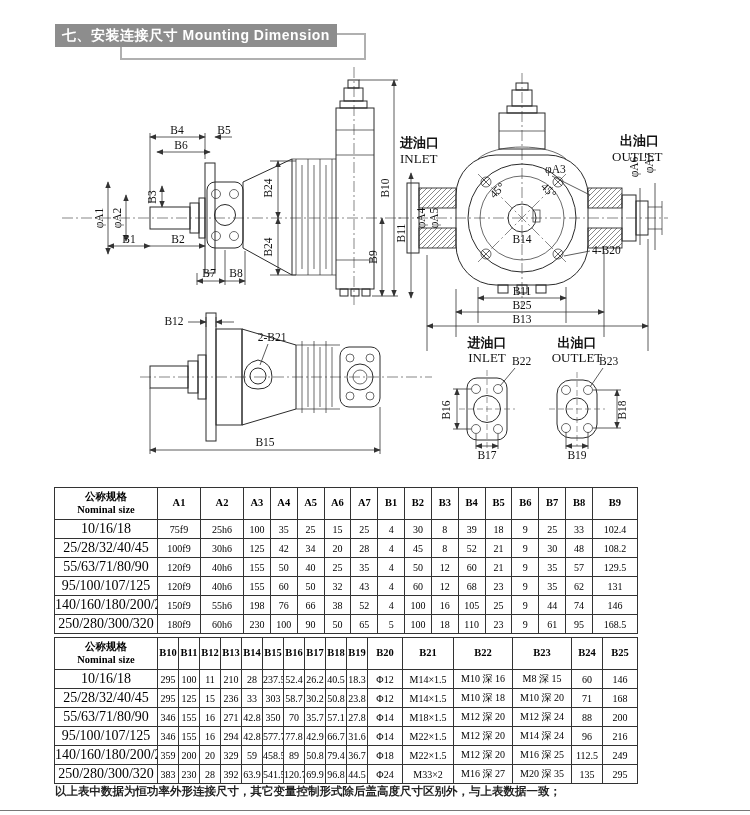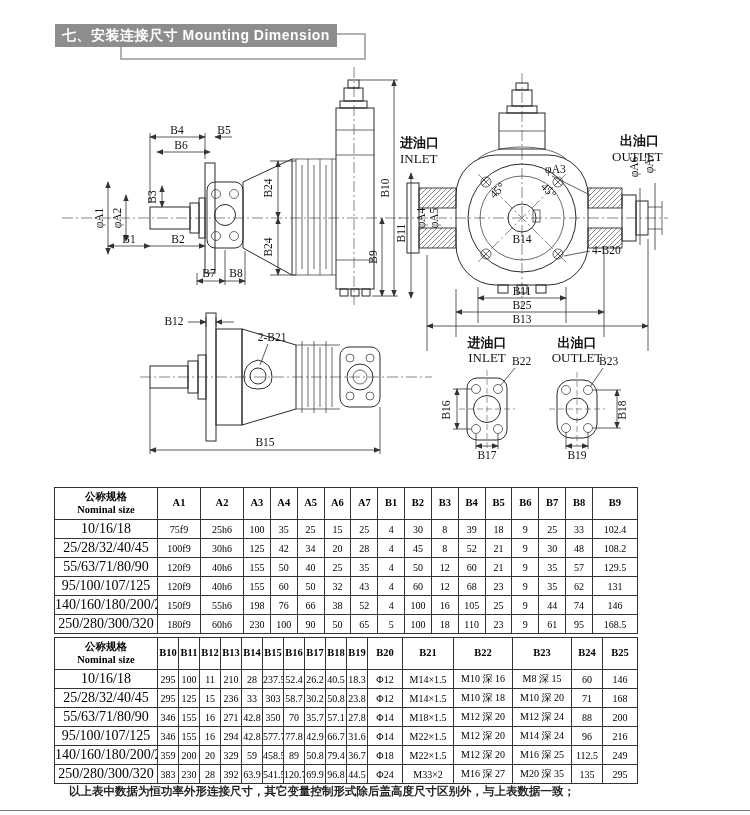--- a/index.html
+++ b/index.html
@@ -33,21 +33,21 @@
   #table1{top:487px;}
   #table2{top:637px;}
   #table1 th:nth-child(2),#table1 th:nth-child(3){width:42px;}
   #table1 th:last-child{width:44px;}
   #table2 th:nth-child(12){width:34px;}
   #table2 th:nth-child(13){width:50px;}
   #table2 th:nth-child(14),#table2 th:nth-child(15){width:58px;}
   #table2 th:nth-child(16){width:30px;}
   #table2 th:nth-child(17){width:34px;}
   
-  #notes{position:absolute;left:69px;top:785px;width:645px;color:#222;font-size:11.5px;line-height:13px;font-weight:bold;}
+  #notes{position:absolute;left:55px;top:785px;width:645px;color:#222;font-size:11.5px;line-height:13px;font-weight:bold;}
   #notes .note-line{white-space:nowrap;}
   #bottom-rule{position:absolute;left:0;top:810px;width:750px;border-top:1.5px solid #777;}
 </style>
 </head>
 <body>
 
 <div id="page">
 
   <div id="title-wrap">
     <div id="title-shadow"></div>

